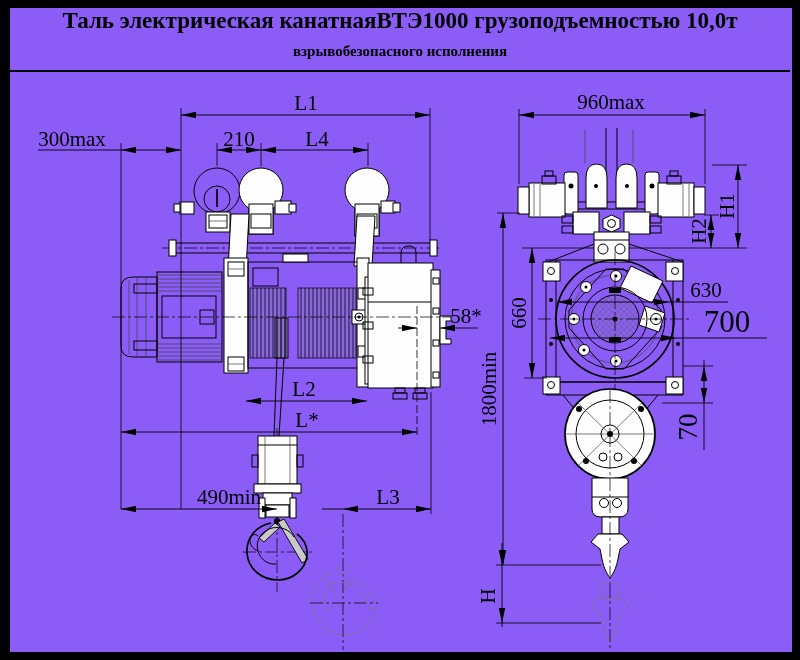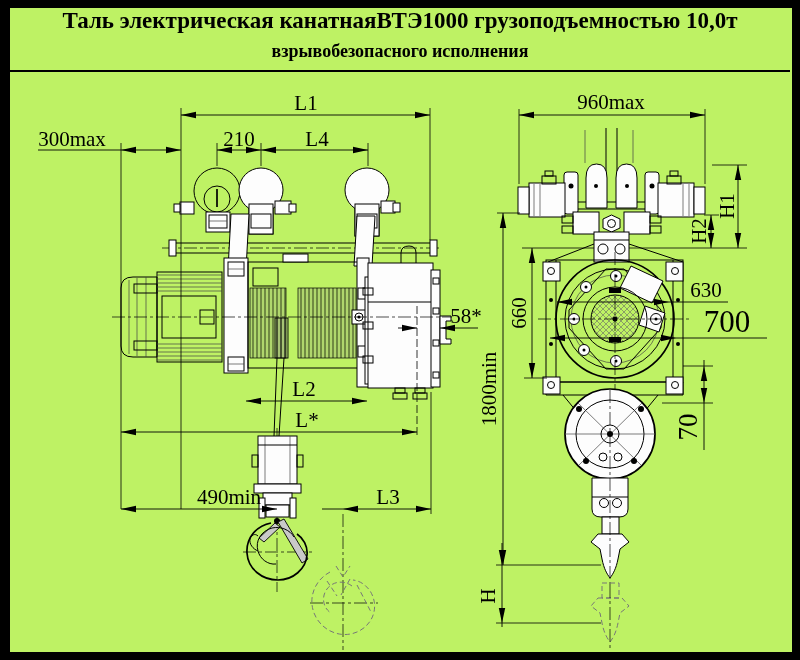--- a/index.html
+++ b/index.html
@@ -1,21 +1,21 @@
 <!DOCTYPE html>
 <html><head>
 <meta charset="utf-8">
 <style>
   html,body{margin:0;padding:0;background:#e8e8e8;}
-  #page{position:relative;width:800px;height:660px;background:#bef264;overflow:hidden;
+  #page{position:relative;width:800px;height:660px;background:#8b5cf6;overflow:hidden;
         font-family:"Liberation Serif","DejaVu Serif",serif;}
   #frame{position:absolute;inset:0;border:8px solid #000;border-left-width:10px;pointer-events:none;}
   #titleblock{position:absolute;left:12px;top:6px;width:776px;text-align:center;color:#000;}
   #titleblock .t1{font-size:23px;font-weight:bold;line-height:30px;white-space:nowrap;}
-  #titleblock .t2{font-size:18px;font-weight:bold;line-height:30px;}
+  #titleblock .t2{font-size:15px;font-weight:bold;line-height:30px;}
   #titlerule{position:absolute;left:10px;top:70px;width:780px;height:2px;background:#000;}
   svg{position:absolute;left:0;top:0;}
   .ln{stroke:#000;stroke-width:1;fill:none;}
   .ln2{stroke:#000;stroke-width:1.7;fill:none;}
   .thin{stroke:#444;stroke-width:0.7;fill:none;}
   .fillw{fill:#fdfdfd;}
   .dim{stroke:#000;stroke-width:0.9;fill:none;}
   .ext{stroke:#000;stroke-width:0.8;fill:none;}
   .cl{stroke:#000;stroke-width:0.7;fill:none;stroke-dasharray:13 3 3 3;}
   .ghost{stroke:#777;stroke-width:1;fill:none;stroke-dasharray:5 3;}

